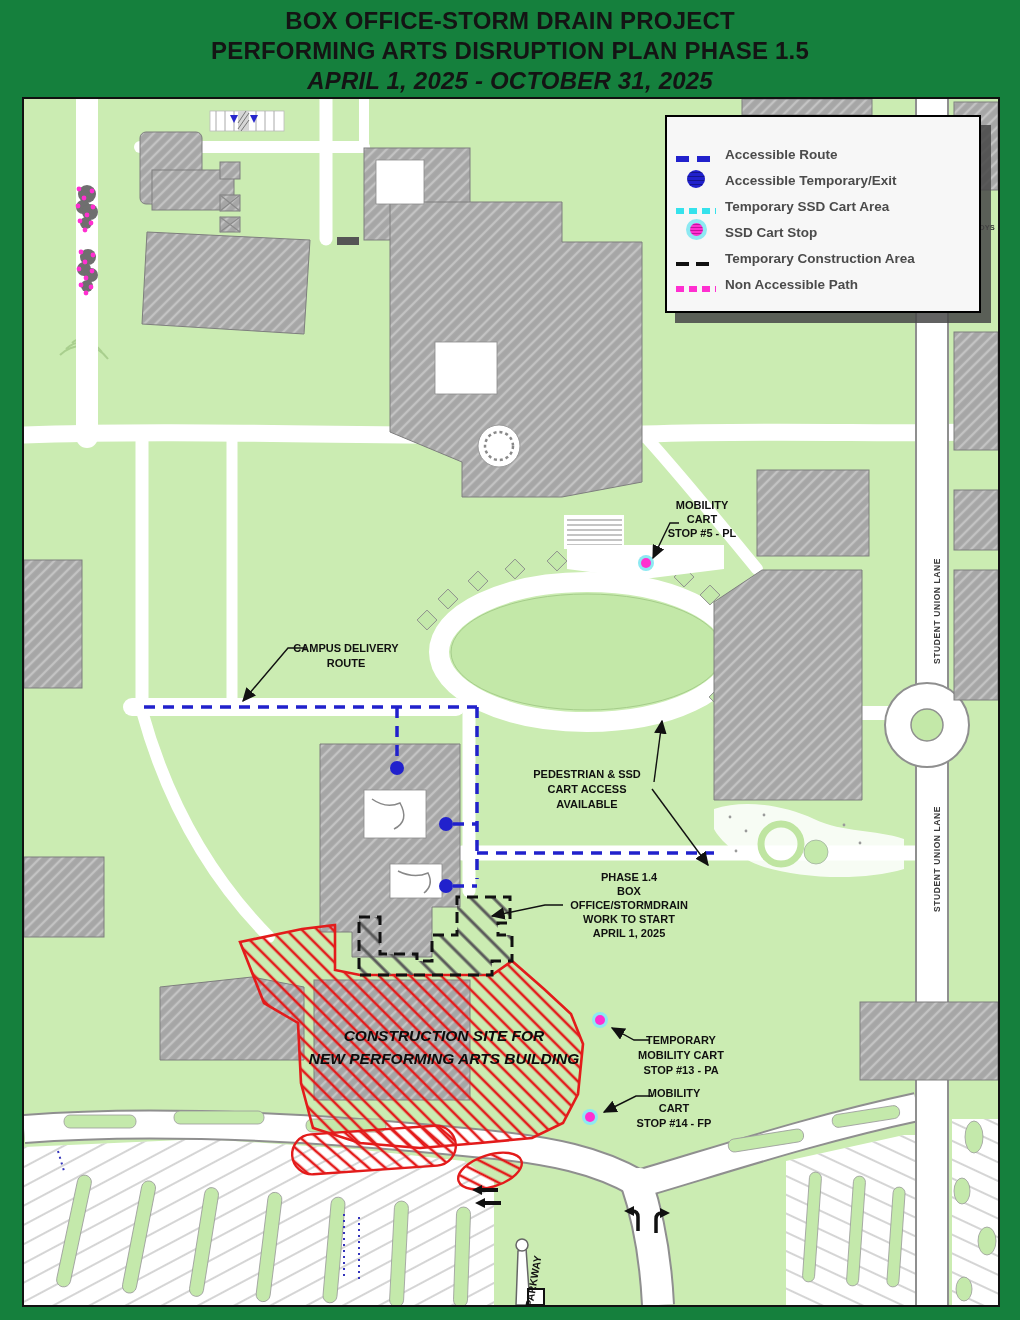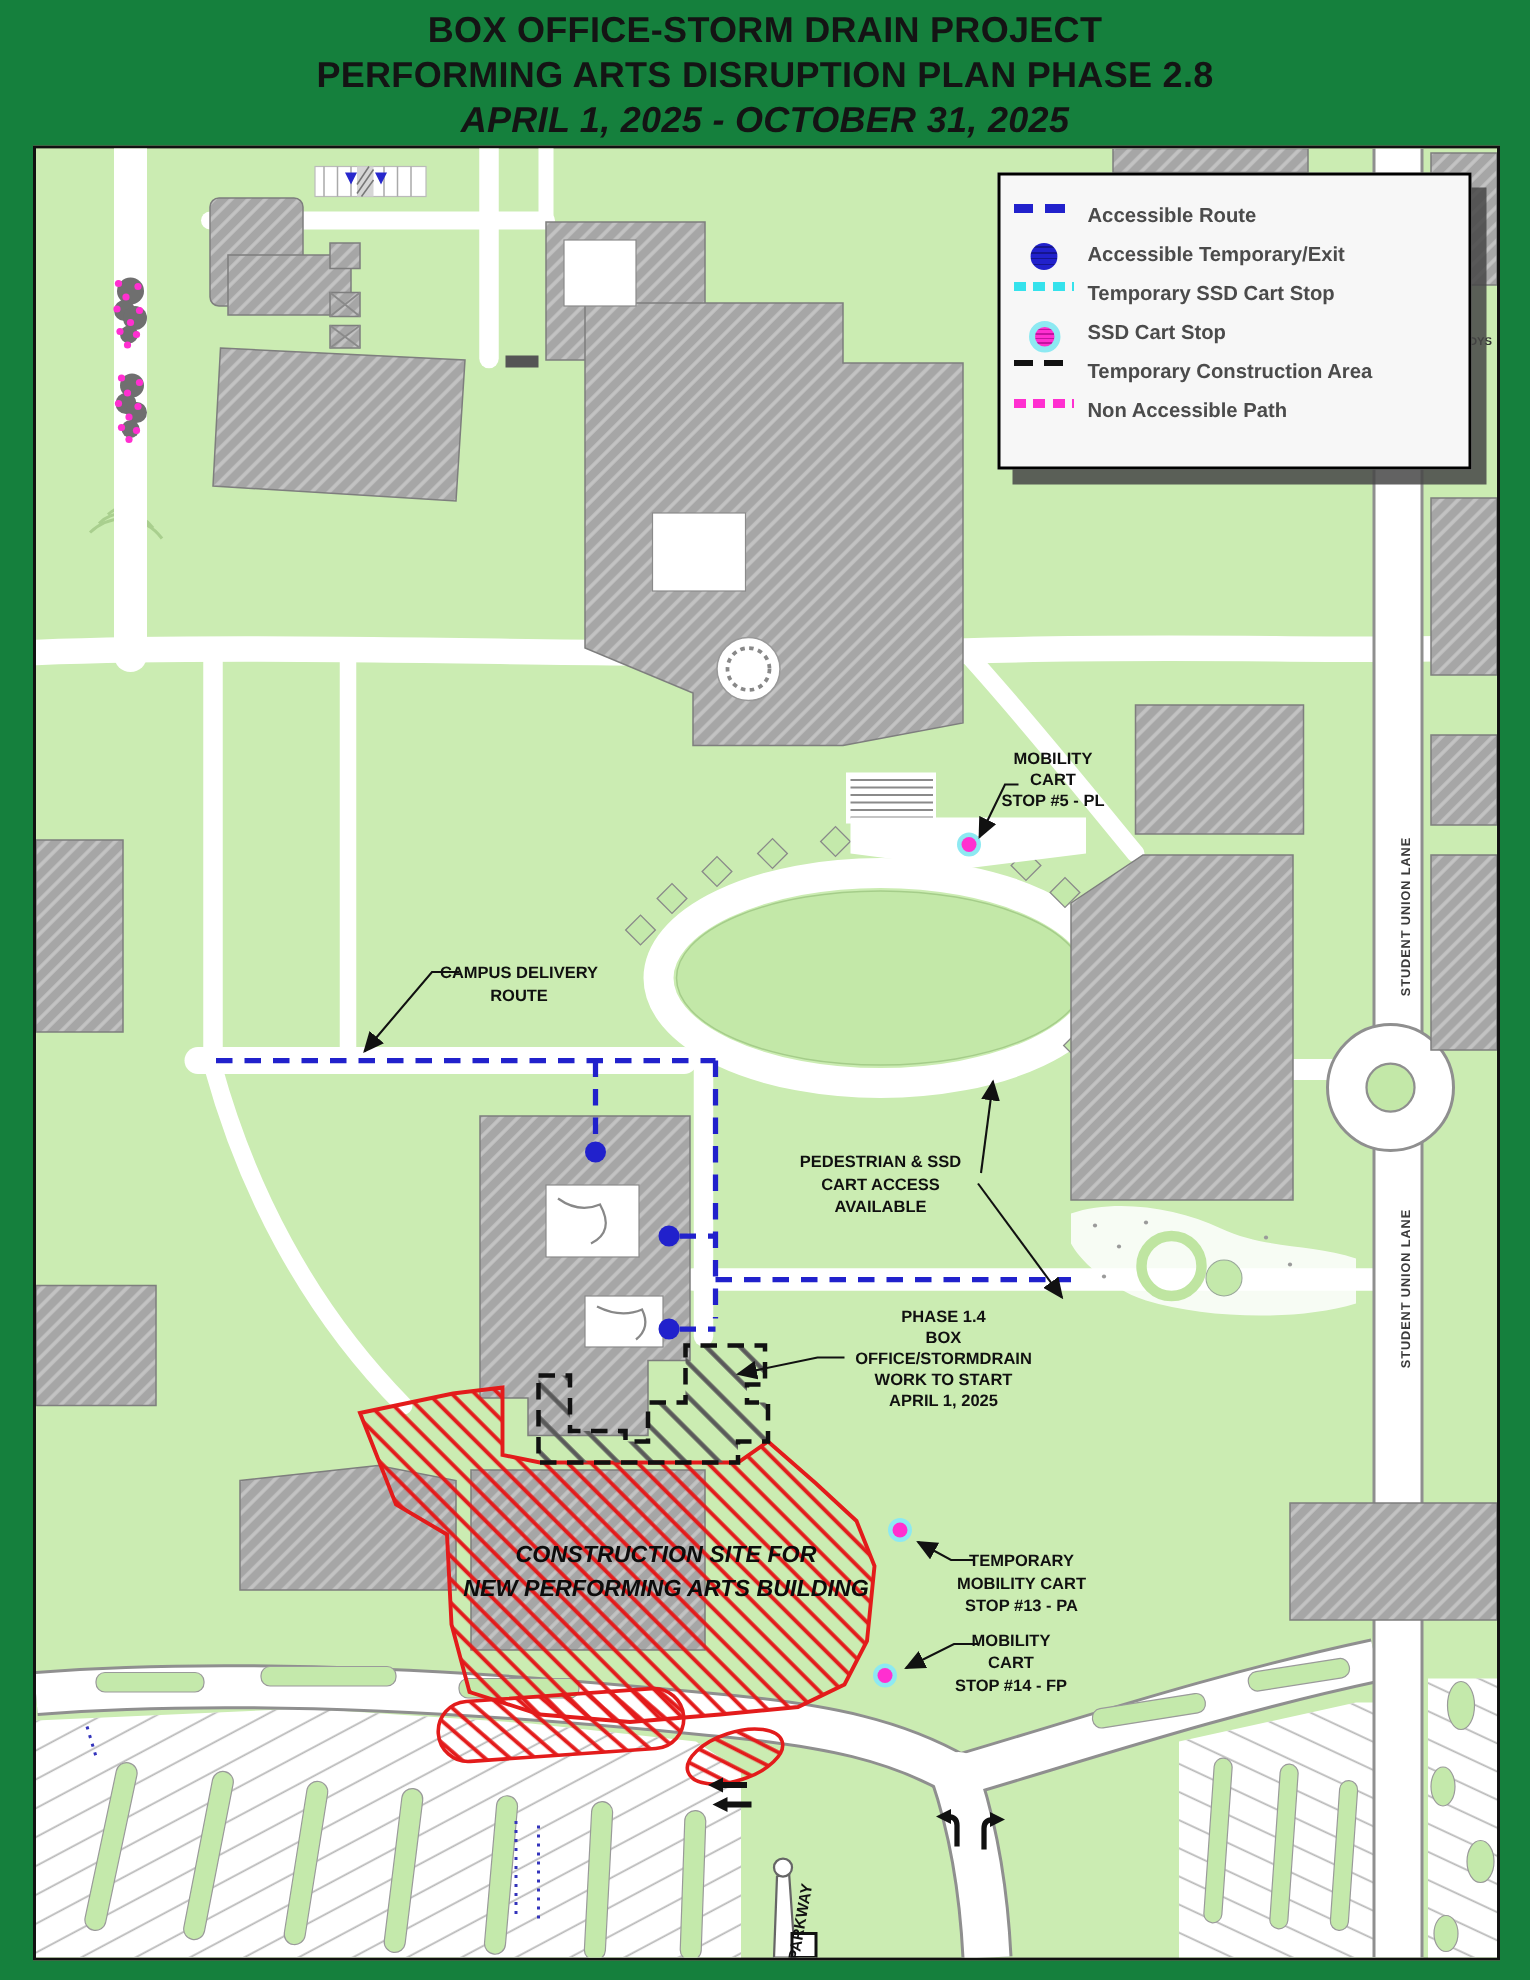--- a/index.html
+++ b/index.html
@@ -8,21 +8,21 @@
   .title-block{position:absolute;top:6px;left:0;width:100%;text-align:center;color:#141414;}
   .title-line{font-size:24px;font-weight:700;line-height:30px;letter-spacing:.2px;}
   .title-line.italic{font-style:italic;}
   .map-frame{position:absolute;left:22px;top:97px;width:974px;height:1206px;
              border:2px solid #111;background:#cbecb2;}
   .map-frame svg{display:block;width:100%;height:100%;}
   
   .legend{position:absolute;left:641px;top:16px;width:316px;height:198px;background:#f7f7f7;
           border:2px solid #000;box-shadow:10px 10px 0 rgba(70,70,70,.85);z-index:5;
           display:flex;flex-direction:column;justify-content:center;padding:4px 0;box-sizing:border-box;}
-  .lrow{display:flex;align-items:flex-start;height:26px;}
+  .lrow{display:flex;align-items:flex-end;height:26px;}
   .sw{width:58px;display:flex;justify-content:center;align-items:center;flex:0 0 58px;}
   .ltext{font-size:13.5px;font-weight:700;color:#4b4b4b;}
   .dash-blue{width:40px;height:6px;background:repeating-linear-gradient(90deg,#2121cc 0 13px,transparent 13px 21px);}
   .dot-blue{width:18px;height:18px;border-radius:50%;background:#2121cc;background-image:repeating-linear-gradient(0deg,#2121cc 0 3px,#15158f 3px 4px);}
   .line-cyan{width:40px;height:4px;background:#35e2ec;}
   .dash-cyan{width:40px;height:6px;background:repeating-linear-gradient(90deg,#35e2ec 0 8px,transparent 8px 13px);}
   .dash-black{width:40px;height:4px;background:repeating-linear-gradient(90deg,#111 0 13px,transparent 13px 20px);}
   .dot-mag{width:13px;height:13px;border-radius:50%;background:#ff2fd0;border:4px solid #8de9f2;
            background-image:repeating-linear-gradient(0deg,#ff2fd0 0 2px,#c214a0 2px 3px);}
   .dash-mag{width:40px;height:6px;background:repeating-linear-gradient(90deg,#ff2fd0 0 8px,transparent 8px 13px);}
@@ -33,21 +33,21 @@
   .tlabel{font:700 7.5px "Liberation Sans",sans-serif;fill:#333;}
   .pklabel{font:700 10.5px "Liberation Sans",sans-serif;fill:#111;}
 </style>
 </head>
 <body>
 
 <div class="page">
 
   <div class="title-block">
     <div class="title-line">BOX OFFICE-STORM DRAIN PROJECT</div>
-    <div class="title-line">PERFORMING ARTS DISRUPTION PLAN PHASE 2.8</div>
+    <div class="title-line">PERFORMING ARTS DISRUPTION PLAN PHASE 1.5</div>
     <div class="title-line italic">APRIL 1, 2025 - OCTOBER 31, 2025</div>
   </div>
 
   <div class="map-frame">
 
     <div class="legend">
       <div class="lrow">
         <span class="sw">
             <span class="dash-blue"></span>
           </span>
@@ -56,21 +56,21 @@
       <div class="lrow">
         <span class="sw">
             <span class="dot-blue"></span>
           </span>
         <span class="ltext">Accessible Temporary/Exit</span>
       </div>
       <div class="lrow">
         <span class="sw">
             <span class="dash-cyan"></span>
           </span>
-        <span class="ltext">Temporary SSD Cart Stop</span>
+        <span class="ltext">Temporary SSD Cart Area</span>
       </div>
       <div class="lrow">
         <span class="sw">
             <span class="dot-mag"></span>
           </span>
         <span class="ltext">SSD Cart Stop</span>
       </div>
       <div class="lrow">
         <span class="sw">
             <span class="dash-black"></span>

